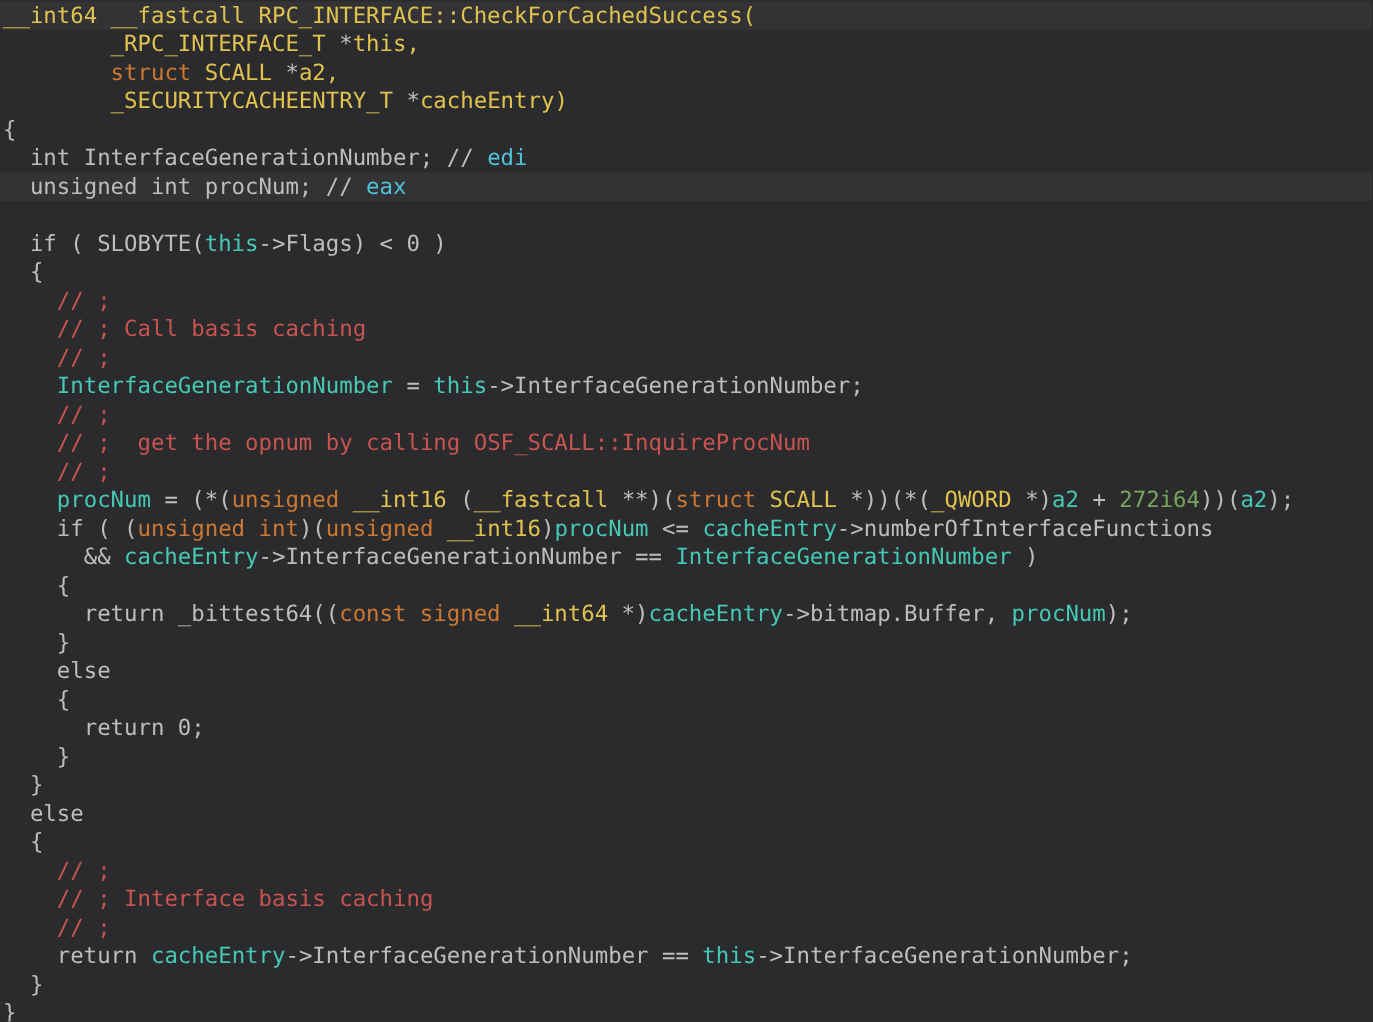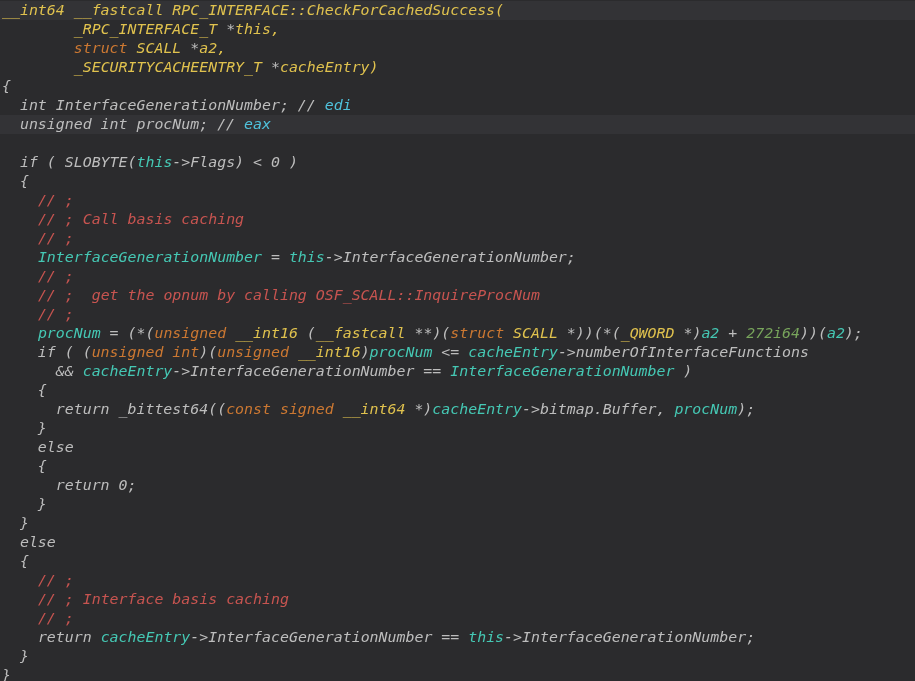--- a/index.html
+++ b/index.html
@@ -8,21 +8,21 @@
     background:#2b2b2d;
     font-family:"DejaVu Sans Mono","Liberation Mono",monospace;
   }
   #code{
     padding:1px 0 0 2px;
     font-size:14.9px;
     line-height:19px;
     white-space:pre;
     color:#bdbdbd;
   }
-  .line{height:19px;display:block;font-style:italic;}
+  .line{height:19px;display:block;}
   .line.hl{background:#333336;margin-left:-2px;padding-left:2px;}
   
   .tok-g{color:#bdbdbd;}
   .tok-y{color:#e0c24e;}
   .tok-o{color:#cc7832;}
   .tok-c{color:#c75450;}
   .tok-n{color:#78a55c;}
   .tok-v{color:#45c8b4;}
   .tok-r{color:#4fc2dc;}
 </style>

